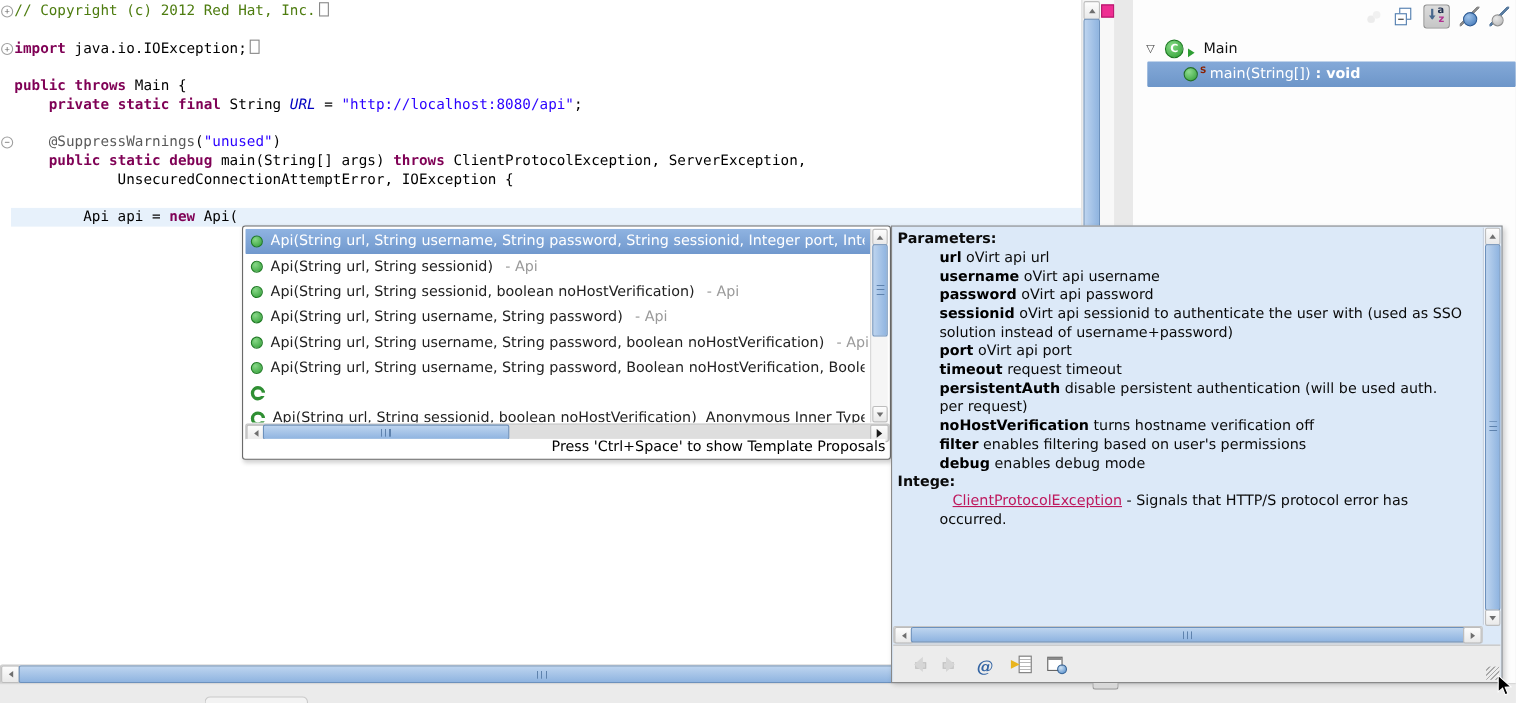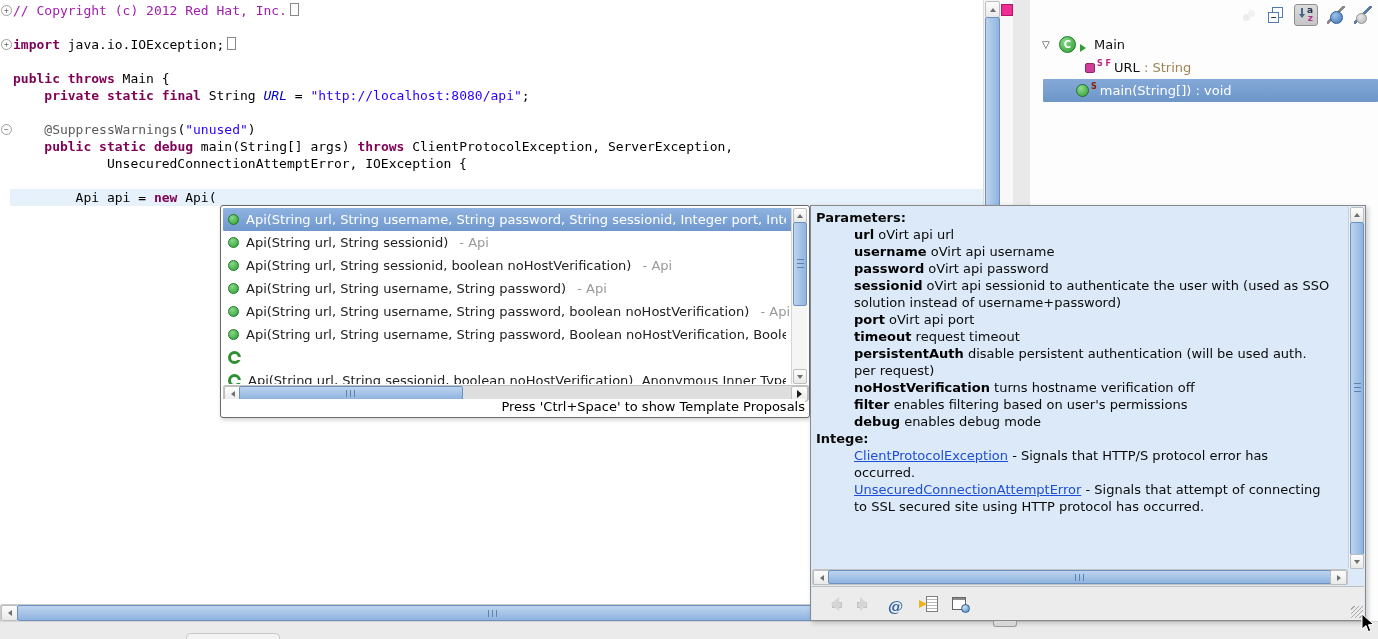--- a/index.html
+++ b/index.html
@@ -7,21 +7,21 @@
           font-family:"DejaVu Sans","Liberation Sans",sans-serif;}
 
   
   .editor{position:absolute;left:0;top:0;width:1000px;height:621px;background:#fff;}
   .current-line{position:absolute;left:10px;width:973px;height:17px;background:#e7f1fb;}
   .fold-margin{position:absolute;left:0;top:0;width:12px;height:604px;}
   .fold{position:absolute;left:1px;width:9px;height:9px;border:1px solid #9f9f9f;border-radius:50%;
         background:#fff;color:#666;font:8px/9px "DejaVu Sans Mono",monospace;text-align:center;cursor:pointer;}
   .code{position:absolute;left:13px;top:2px;font:13px/17px "DejaVu Sans Mono","Liberation Mono",monospace;color:#000;}
   .code-line{height:17px;white-space:pre;}
-  .seg.cm{color:#a21caf;}
+  .seg.cm{color:#4d7c0f;}
   .seg.kw{color:#7f0055;font-weight:bold;}
   .seg.st{color:#2a00ff;}
   .seg.sf{color:#0000c0;font-style:italic;}
   .seg.an{color:#5a5a5a;}
   .seg.pl{color:#000;}
   .seg.bx{display:inline-block;width:7px;height:11px;border:1px solid #888;margin-left:3px;vertical-align:-1px;}
 
   
   .sb-btn{position:absolute;background:linear-gradient(#fdfdfd,#e9e9e9);border:1px solid #bdbdbd;border-radius:2px;
           display:flex;align-items:center;justify-content:center;}
@@ -84,21 +84,21 @@
   .oi-class{width:15px;height:15px;border-radius:50%;background:radial-gradient(circle at 35% 30%,#83d883,#2e9e33);
       border:1px solid #1f7a24;color:#fff;font:bold 10px/15px "DejaVu Sans",sans-serif;text-align:center;margin-right:4px;}
   .oi-class::after{content:'C';}
   .run-dec{width:0;height:0;border:4px solid transparent;border-left:6px solid #2e9e33;margin-right:4px;margin-top:6px;}
   .oi-method{width:11px;height:11px;border-radius:50%;background:radial-gradient(circle at 35% 30%,#8fdc8f,#2f9e34);border:1px solid #247024;}
   .oi-field{width:8px;height:8px;background:#cf3e9b;border-radius:2px;border:1px solid #93256b;}
   .ot-mod{font-size:8px;font-weight:bold;align-self:flex-start;padding-top:3px;margin:0 3px 0 2px;}
   .ot-mod.field-mod{color:#c02585;}
   .ot-mod.method-mod{color:#8b2000;}
   .ot-suffix{color:#9d8456;}
-  .ot-row.selected .ot-suffix{color:#fff;}
+  .ot-row.selected .ot-suffix{color:#fff;font-weight:bold;}
 
   .bottom-strip{position:absolute;left:0;top:621px;width:1378px;height:18px;background:#ebebeb;border-top:1px solid #d6d6d6;}
   .bottom-tab{position:absolute;left:186px;top:11px;width:92px;height:8px;background:#f3f3f3;border:1px solid #c9c9c9;
       border-bottom:none;border-radius:5px 5px 0 0;}
   .popup-notch{position:absolute;left:993px;top:621px;width:22px;height:5px;background:#d8d8d8;border:1px solid #9a9a9a;
       border-top:none;border-radius:0 0 3px 3px;z-index:11;}
 
   
   .completion-popup{position:absolute;left:220px;top:205px;width:590px;height:213px;background:#fff;
       border:1px solid #6a6a6a;border-radius:3px;box-shadow:1px 2px 4px rgba(0,0,0,.18);z-index:10;box-sizing:border-box;}
@@ -124,21 +124,21 @@
   .cp-status{position:absolute;left:2px;right:4px;bottom:1px;height:17px;font-size:13px;color:#000;text-align:right;background:#fff;}
 
   
   .javadoc-popup{position:absolute;left:810px;top:205px;width:556px;height:416px;background:#dce9f8;
       border:1px solid #898989;box-shadow:2px 2px 5px rgba(0,0,0,.2);z-index:10;box-sizing:border-box;}
   .jd-content{position:absolute;left:0;top:0;right:17px;height:361px;padding:3px 4px 0 5px;overflow:hidden;
       font-size:13px;line-height:17px;color:#0a0a0a;}
   .jd-h{font-weight:bold;}
   .jd-entry{margin-left:38px;max-width:478px;}
   .jd-entry b{color:#000;}
-  .jd-link{color:#1d4ed8;text-decoration:underline;cursor:pointer;}
+  .jd-link{color:#be185d;text-decoration:underline;cursor:pointer;margin-left:12px;}
   .jd-vscroll{position:absolute;top:1px;right:1px;width:15px;height:361px;background:#eef3fa;border-left:1px solid #c4cfdd;}
   .jd-vscroll .sb-up{top:0;left:1px;right:0;height:14px;}
   .jd-vscroll .sb-down{top:347px;left:1px;right:0;height:13px;}
   .jd-vscroll .vthumb{top:15px;left:1px;right:0;height:331px;}
   .jd-hscroll{position:absolute;left:1px;right:17px;top:363px;height:16px;background:#e6e6e6;border:1px solid #c5c5c5;
       border-radius:2px;box-sizing:border-box;}
   .jd-hscroll .sb-left{top:0;left:0;width:15px;height:13px;}
   .jd-hscroll .sb-right{top:0;right:0;width:15px;height:13px;}
   .jd-hscroll .hthumb{left:15px;right:15px;top:0;bottom:0;}
   .jd-toolbar{position:absolute;left:1px;right:1px;top:380px;height:34px;background:#ececec;border-top:1px solid #bfbfbf;
@@ -222,21 +222,20 @@
         <span class="ot-btn focus-icon disabled"></span>
         <span class="ot-btn collapse-all-icon"></span>
         <span class="ot-btn sort-icon pressed">
           <i class="sort-arrow"></i>
         </span>
         <span class="ot-btn hide-fields-icon"></span>
         <span class="ot-btn hide-static-icon"></span>
       </div>
     <div class="outline-tree" id="outline-tree">
         <div class="ot-row class"><span class="ot-exp">▽</span><span class="oi oi-class"></span><span class="run-dec"></span><span class="ot-label">Main</span></div>
-        <div class="ot-row field"><span class="oi oi-field"></span><span class="ot-mod field-mod">S F</span><span class="ot-label">URL</span><span class="ot-suffix"> : String</span></div>
         <div class="ot-row method selected"><span class="oi oi-method"></span><span class="ot-mod method-mod">S</span><span class="ot-label">main(String[])</span><span class="ot-suffix"> : void</span></div>
       </div>
   </div>
 
   <div class="bottom-strip">
     <div class="bottom-tab"></div>
   </div>
   <div class="popup-notch"></div>
 
   <div class="completion-popup">
@@ -283,21 +282,20 @@
         <div class="jd-entry"><b>password</b> oVirt api password</div>
         <div class="jd-entry"><b>sessionid</b> oVirt api sessionid to authenticate the user with (used as SSO solution instead of username+password)</div>
         <div class="jd-entry"><b>port</b> oVirt api port</div>
         <div class="jd-entry"><b>timeout</b> request timeout</div>
         <div class="jd-entry"><b>persistentAuth</b> disable persistent authentication (will be used auth. per request)</div>
         <div class="jd-entry"><b>noHostVerification</b> turns hostname verification off</div>
         <div class="jd-entry"><b>filter</b> enables filtering based on user's permissions</div>
         <div class="jd-entry"><b>debug</b> enables debug mode</div>
         <div class="jd-h">Intege:</div>
         <div class="jd-entry"><a class="jd-link">ClientProtocolException</a> - Signals that HTTP/S protocol error has occurred.</div>
-        <div class="jd-entry"><a class="jd-link">UnsecuredConnectionAttemptError</a> - Signals that attempt of connecting to SSL secured site using HTTP protocol has occurred.</div>
       </div>
     <div class="jd-vscroll">
       <div class="sb-btn sb-up">
           <span class="tri tri-up"></span>
         </div>
       <div class="vthumb">
           <span class="vgrip"></span>
         </div>
       <div class="sb-btn sb-down">
           <span class="tri tri-down"></span>

